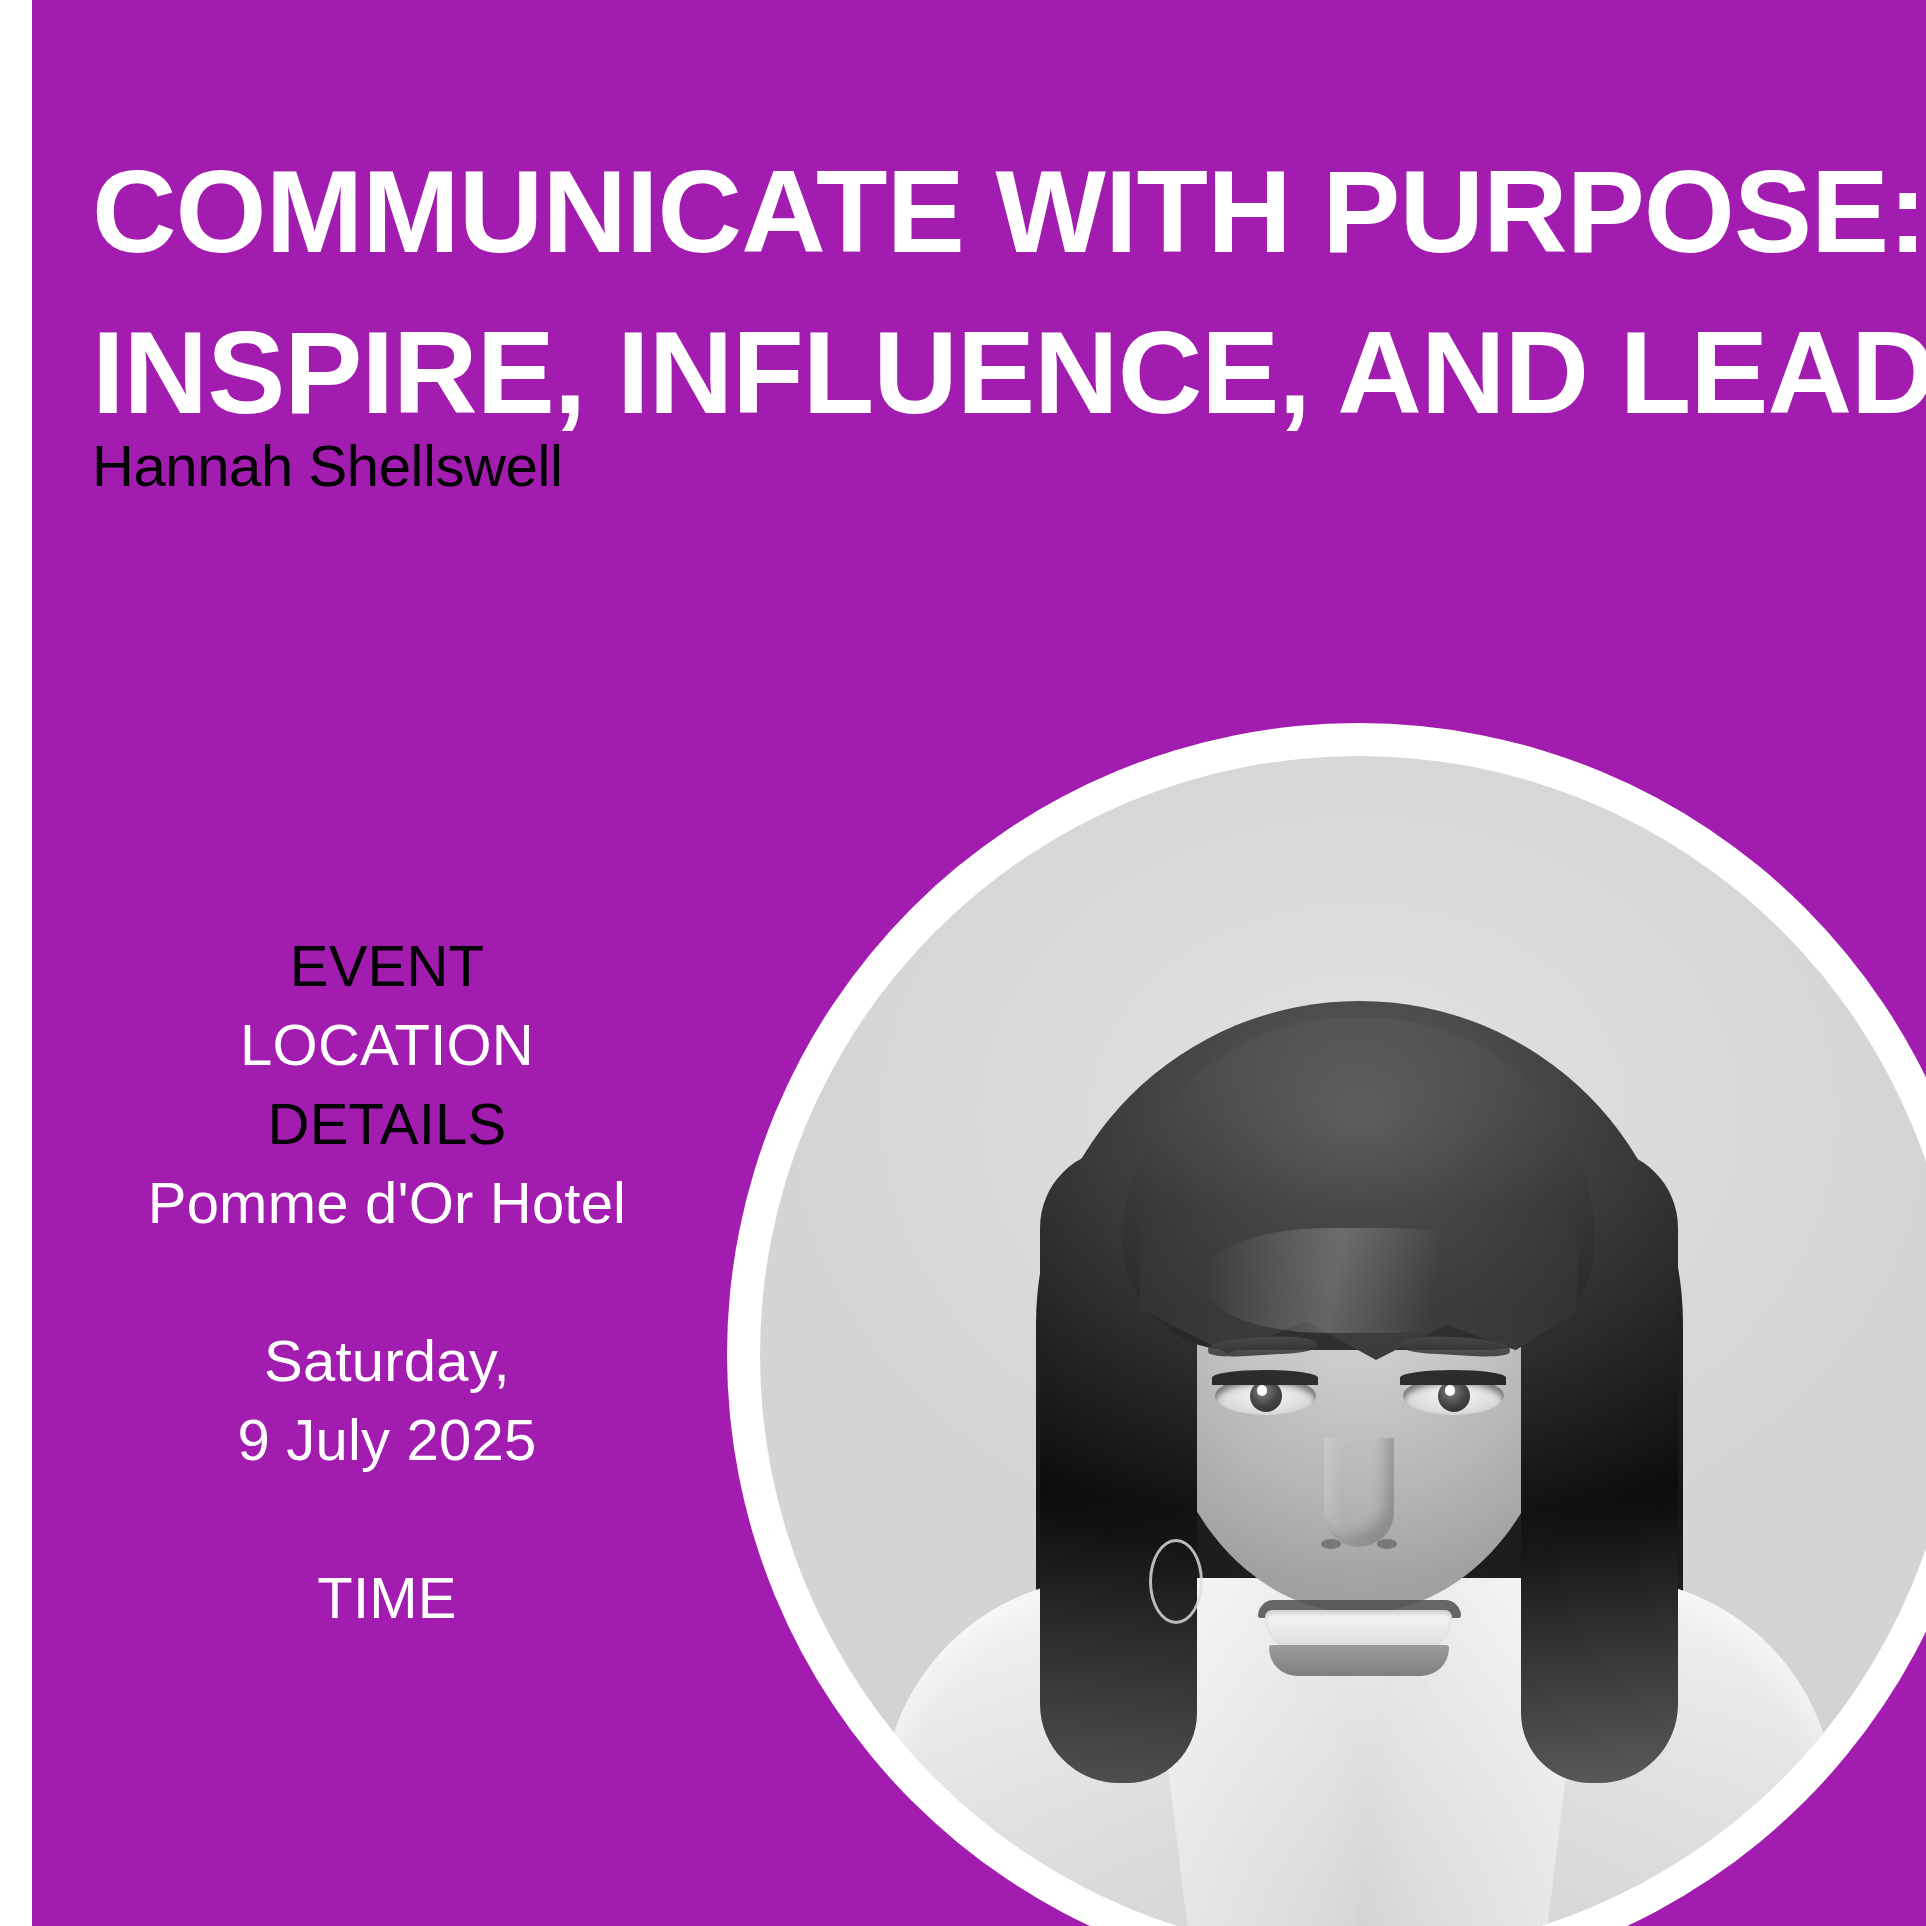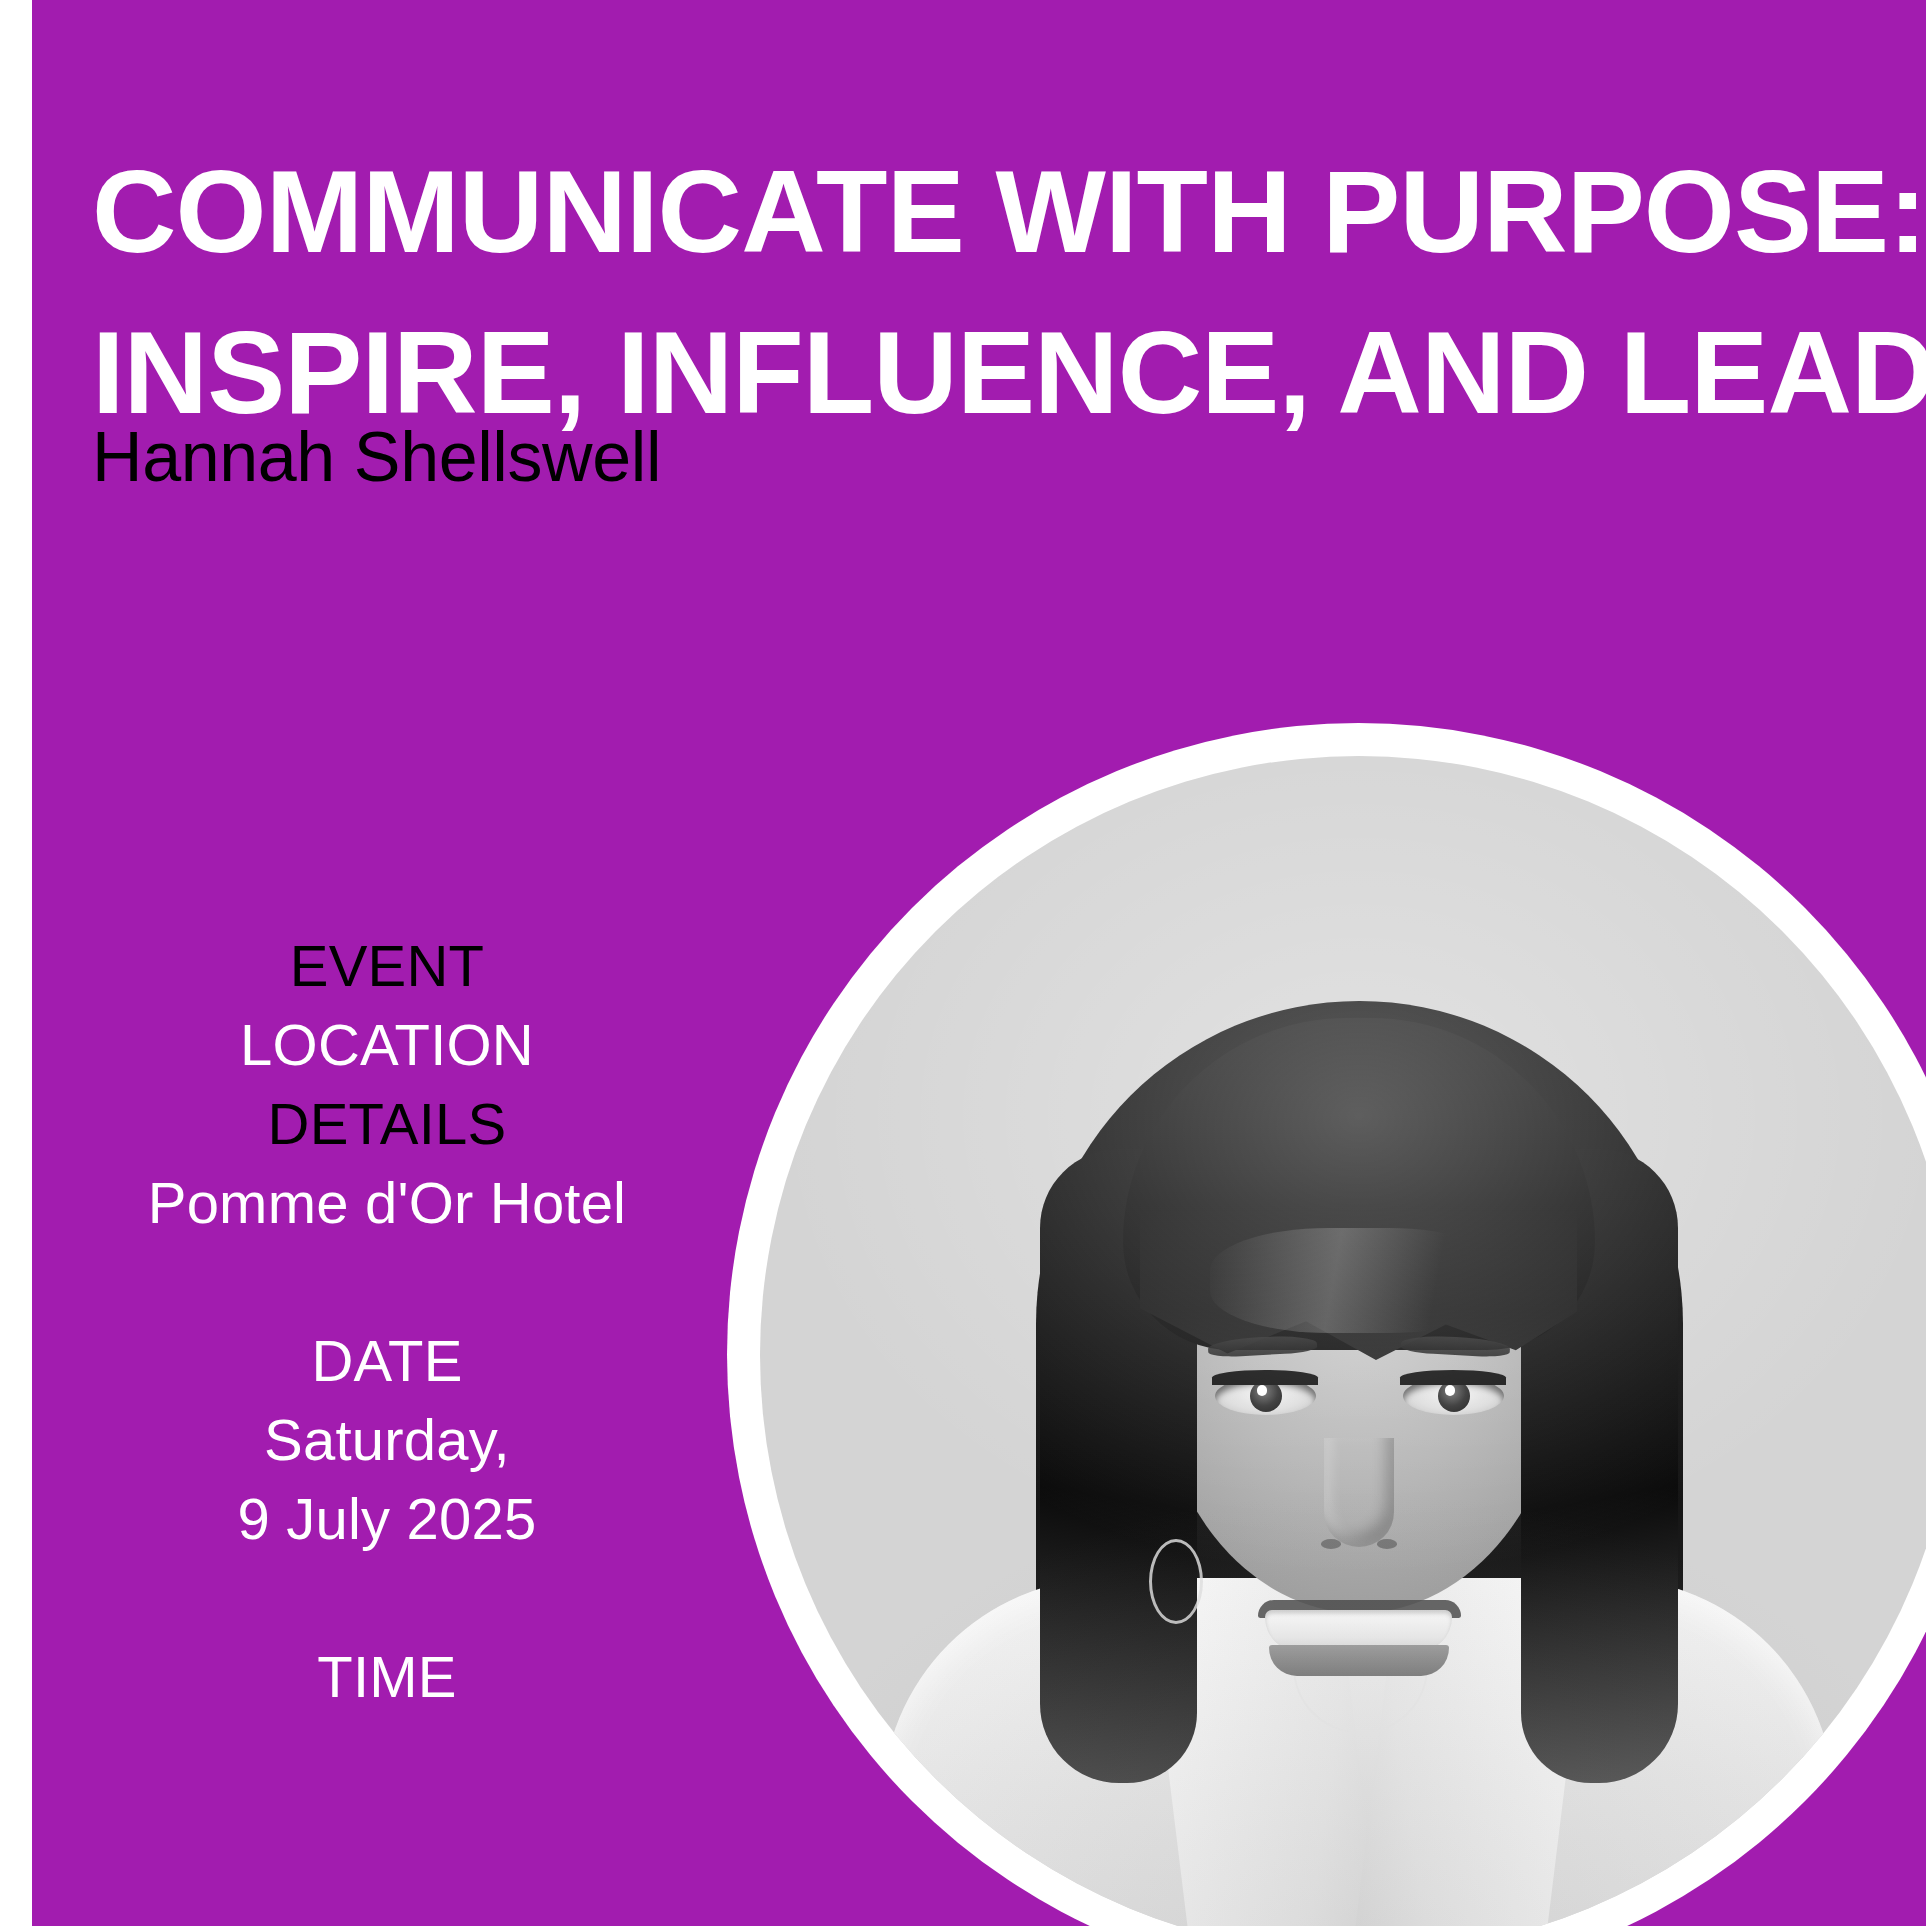--- a/index.html
+++ b/index.html
@@ -372,24 +372,24 @@
     font-size: 117px;
     line-height: 1.38;
     letter-spacing: -0.9px;
     z-index: 60;
     white-space: pre;
   }
 
   .speaker {
     position: absolute;
     left: 60px;
-    top: 415px;
+    top: 431px;
     color: #000000;
     font-weight: normal;
-    font-size: 70px;
+    font-size: 58px;
     line-height: 1.2;
     letter-spacing: -0.4px;
     z-index: 60;
   }
 
   .details {
     position: absolute;
     left: 60px;
     top: 926px;
     width: 590px;
@@ -467,21 +467,20 @@
   <div class="details">
 
     <div class="line dark">EVENT</div>
     <div class="line light">LOCATION</div>
 
     <div class="line dark">DETAILS</div>
     <div class="line light">Pomme d'Or Hotel</div>
 
     <div class="spacer"></div>
 
-    <div class="line light">DATE</div>
     <div class="line light">Saturday,</div>
     <div class="line light">9 July 2025</div>
 
     <div class="spacer"></div>
 
     <div class="line light">TIME</div>
 
   </div>
 
 </div>

